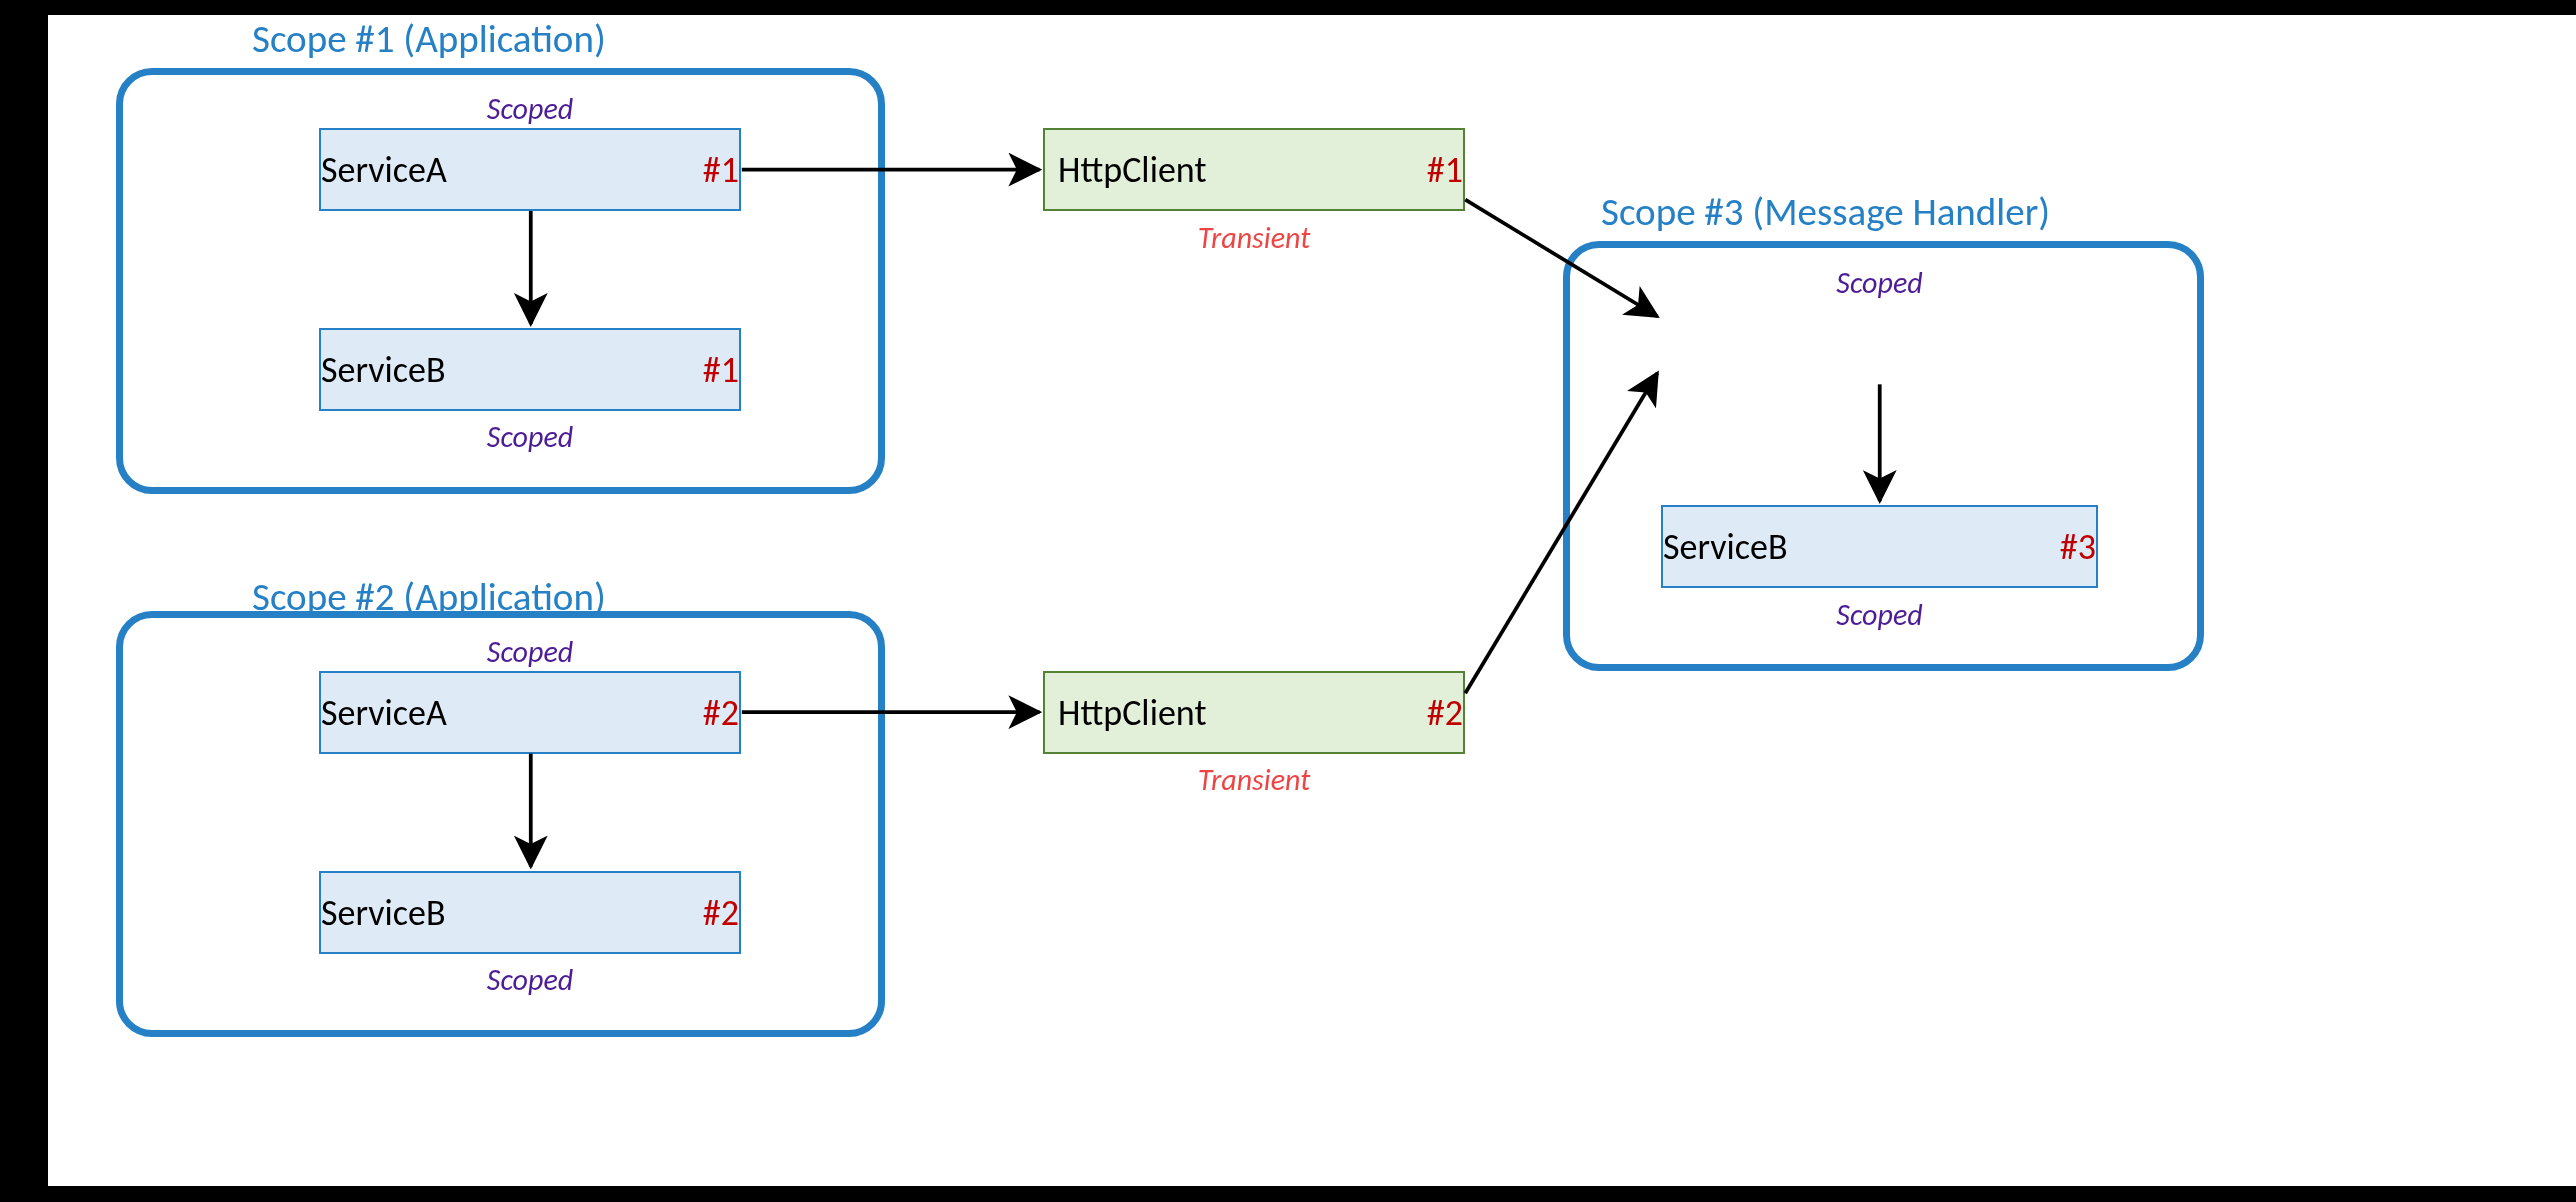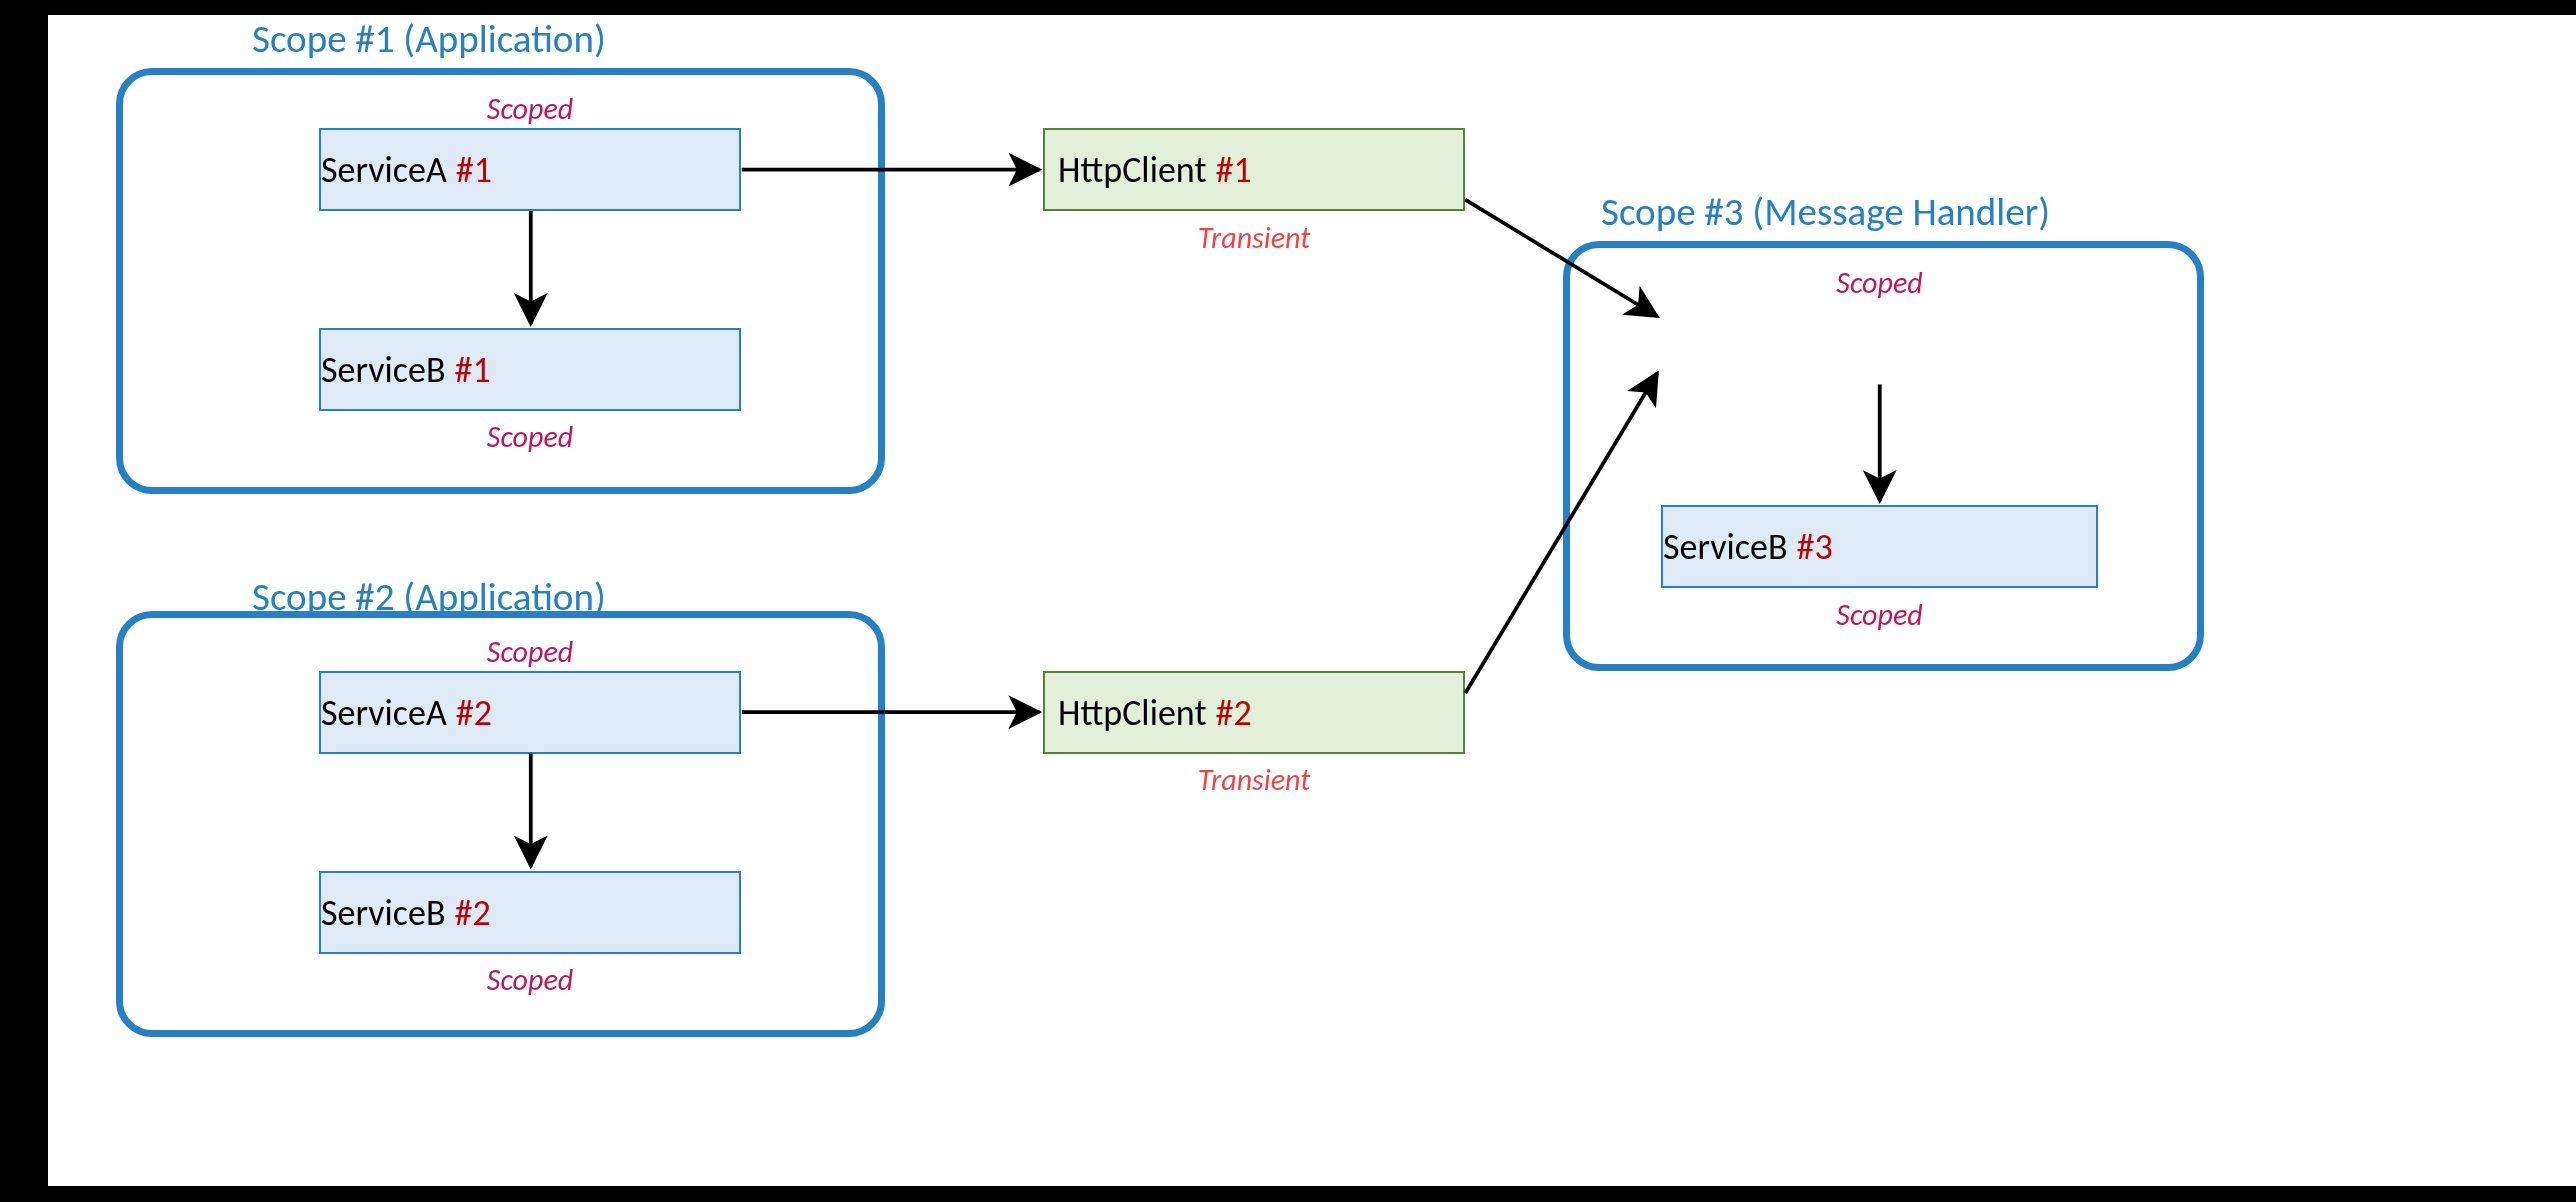--- a/index.html
+++ b/index.html
@@ -39,21 +39,21 @@
     font-weight: 400;
     white-space: nowrap;
   }
 
   
   .entity {
     position: absolute;
     box-sizing: border-box;
     display: flex;
     align-items: center;
-    justify-content: flex-start;
+    justify-content: space-between;
     font-size: 36px;
     color: #000;
   }
   .entity .instnum {
     color: #c00000;
     margin-left: 0.25em;
   }
   .entity.blue {
     background: #deebf7;
     border: 2.3px solid #2580c5;
@@ -64,21 +64,21 @@
     padding-left: 13px;
   }
 
   
   .caption {
     position: absolute;
     font-style: italic;
     font-size: 30px;
     text-align: center;
   }
-  .caption.blue { color: #be185d; }
+  .caption.blue { color: #4c1d95; }
   .caption.green { color: #ef4444; }
 
   
   svg.arrows {
     position: absolute;
     left: 0; top: 0;
     width: 2576px; height: 1202px;
     pointer-events: none;
   }
 </style>

